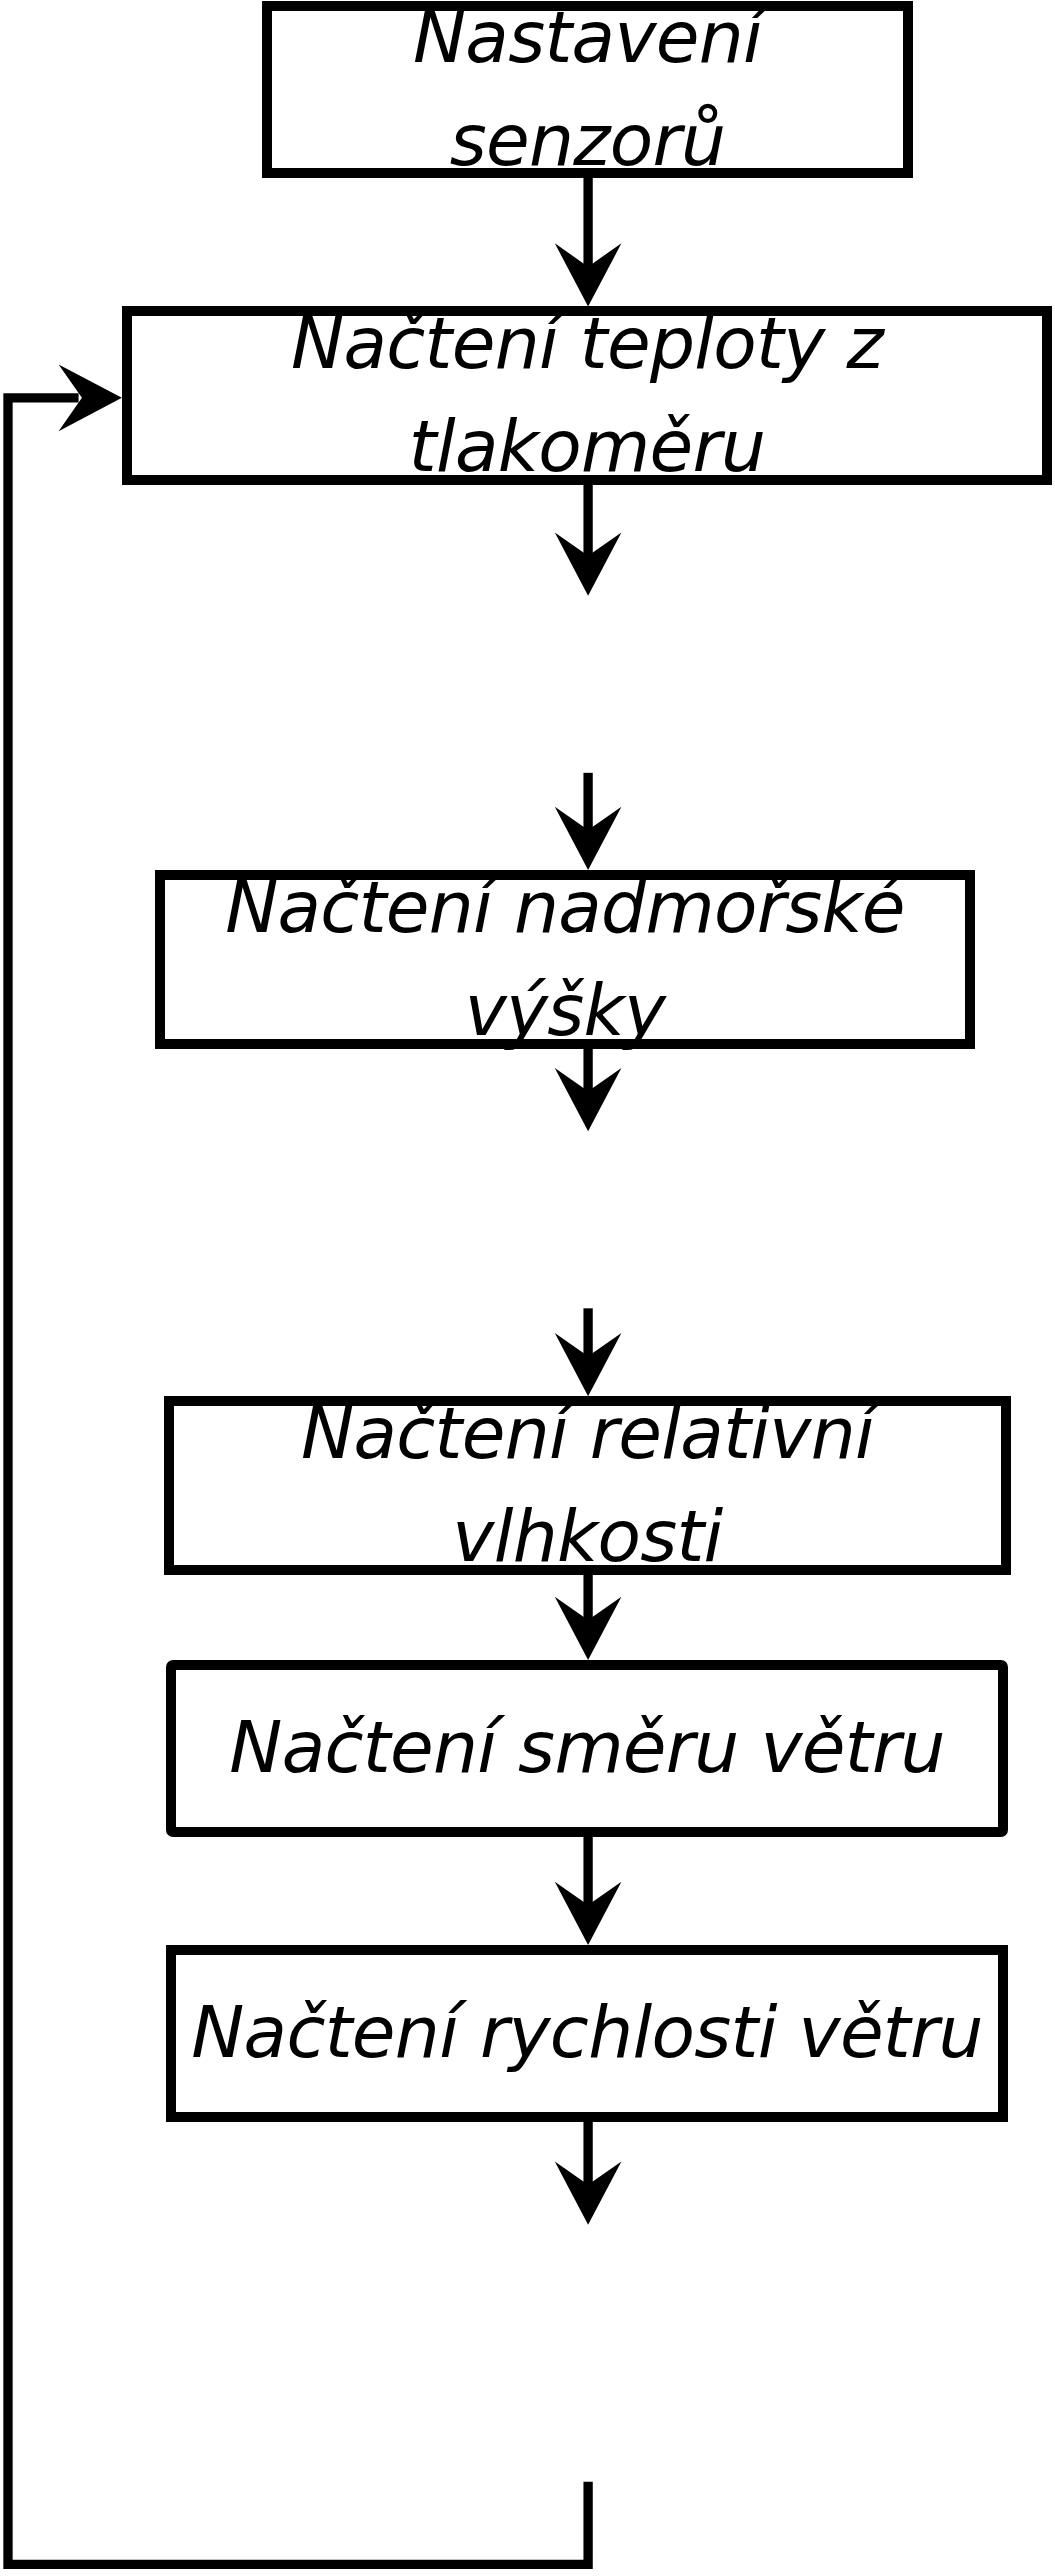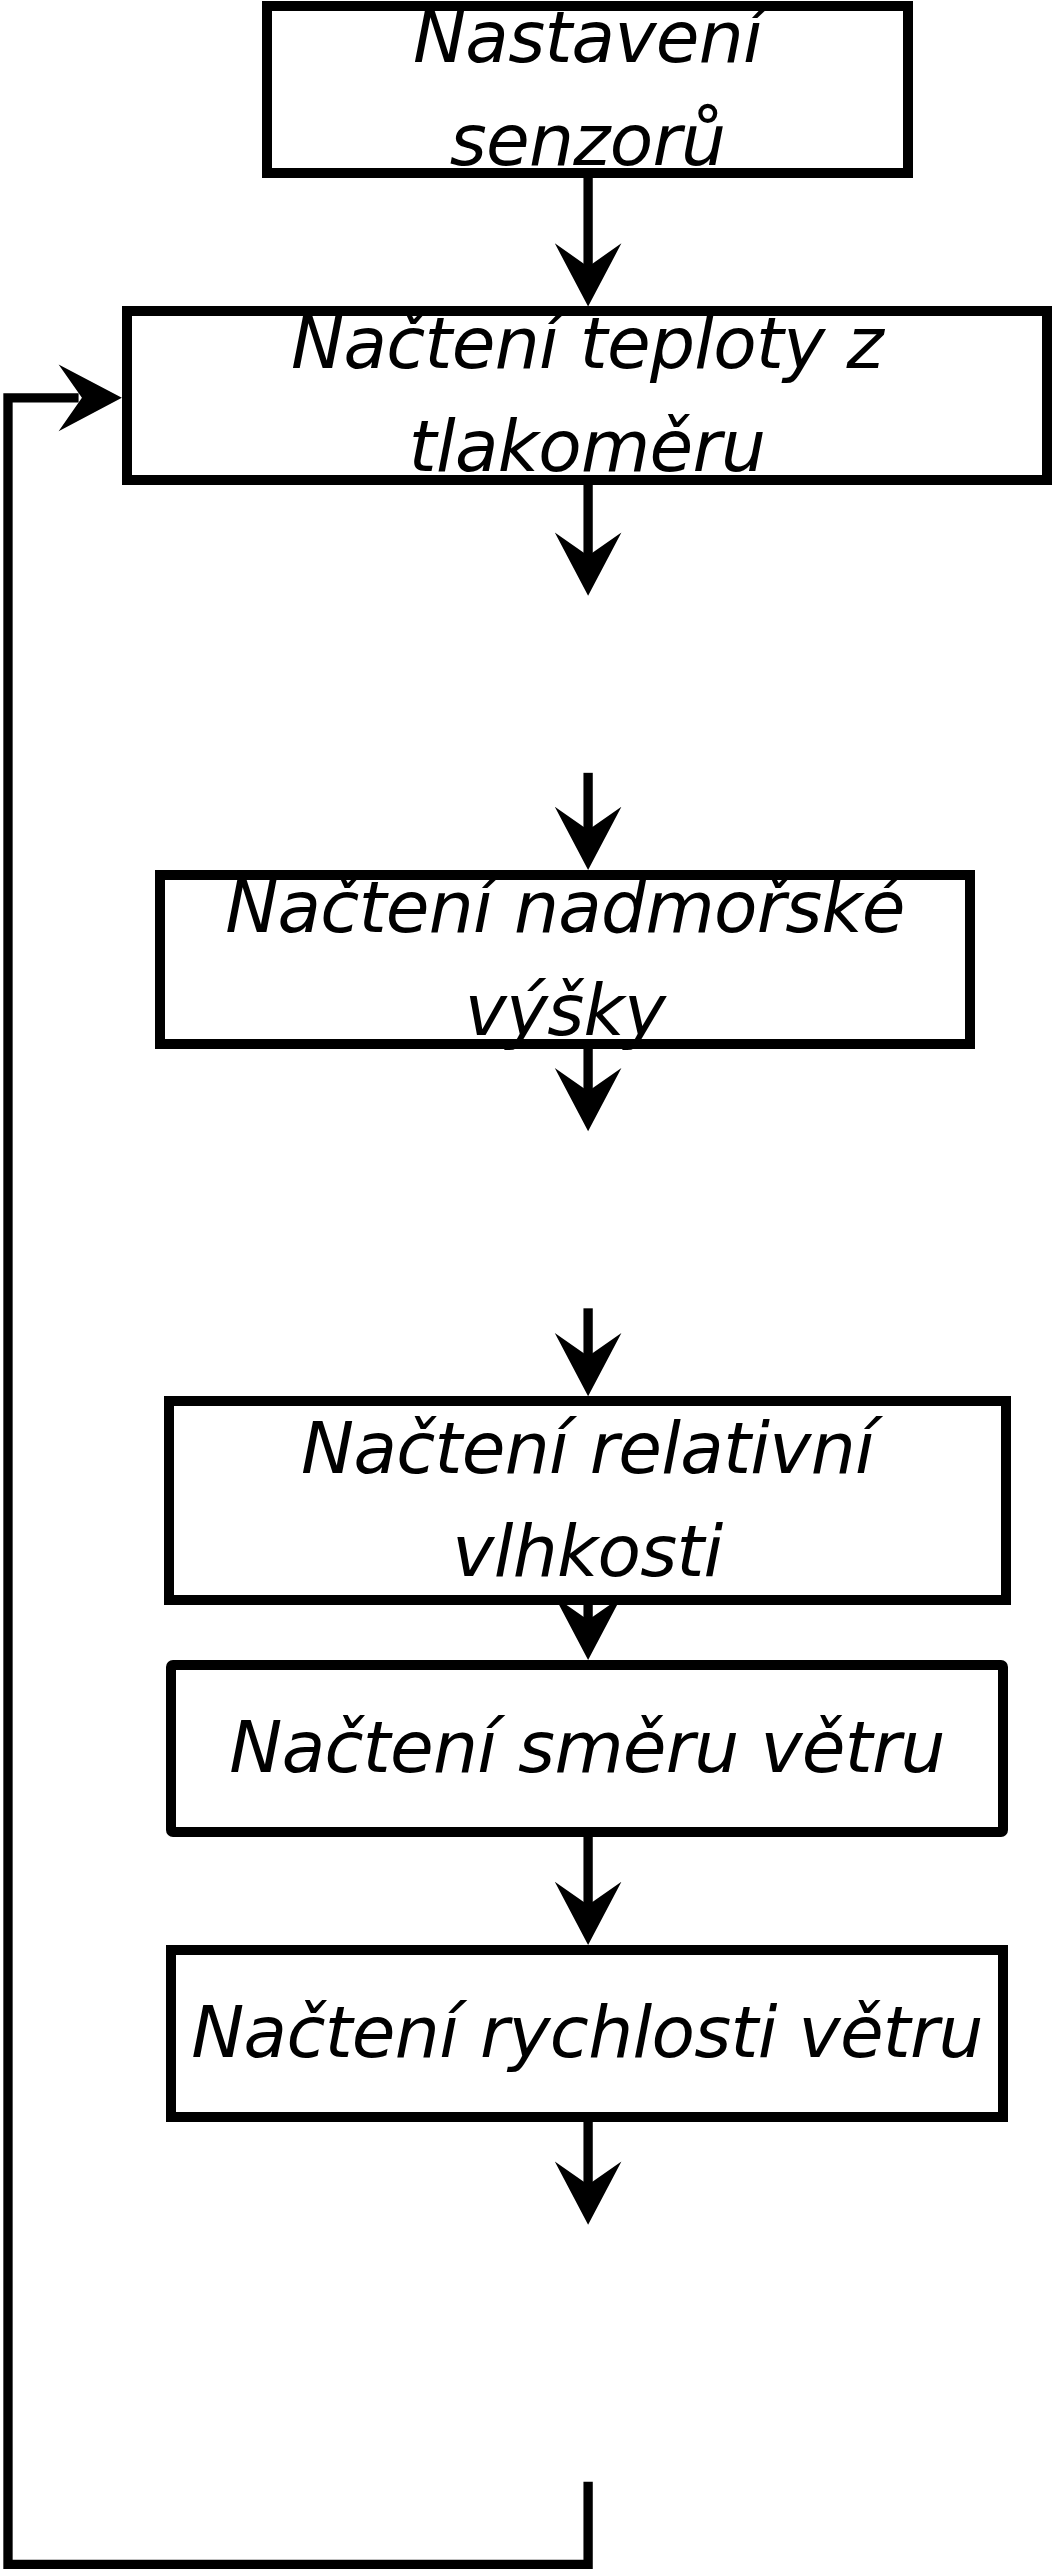--- a/index.html
+++ b/index.html
@@ -36,21 +36,21 @@
     letter-spacing: -0.7px;
     white-space: pre-line;
     font-style: italic;
   }
   
   #node-1 { left: 262px; top: 1.3px;    width: 651px;  height: 177px; }
   #node-2 { left: 122px; top: 306px;  width: 930px; height: 179px; }
   #node-3 { left: 338px; top: 596px;  width: 500px;  height: 179px; }
   #node-4 { left: 155px; top: 870px; width: 820px; height: 179px; }
   #node-5 { left: 138px; top: 1131px; width: 899px; height: 179px; }
-  #node-6 { left: 164px; top: 1396px; width: 847px; height: 209px; }
+  #node-6 { left: 164px; top: 1396px; width: 847px; height: 179px; }
   #node-7 { left: 166px; top: 1660px; width: 842px; height: 177px; border-radius: 7px; }
   #node-8 { left: 166px; top: 1945px; width: 842px; height: 177px; }
   #node-9 { left: 122px; top: 2225px; width: 930px; height: 258px; }
 </style>
 </head>
 <body>
 
 <div id="canvas">
 
   <svg id="edges-svg" viewBox="0 0 1584 3867" xmlns="http://www.w3.org/2000/svg">

